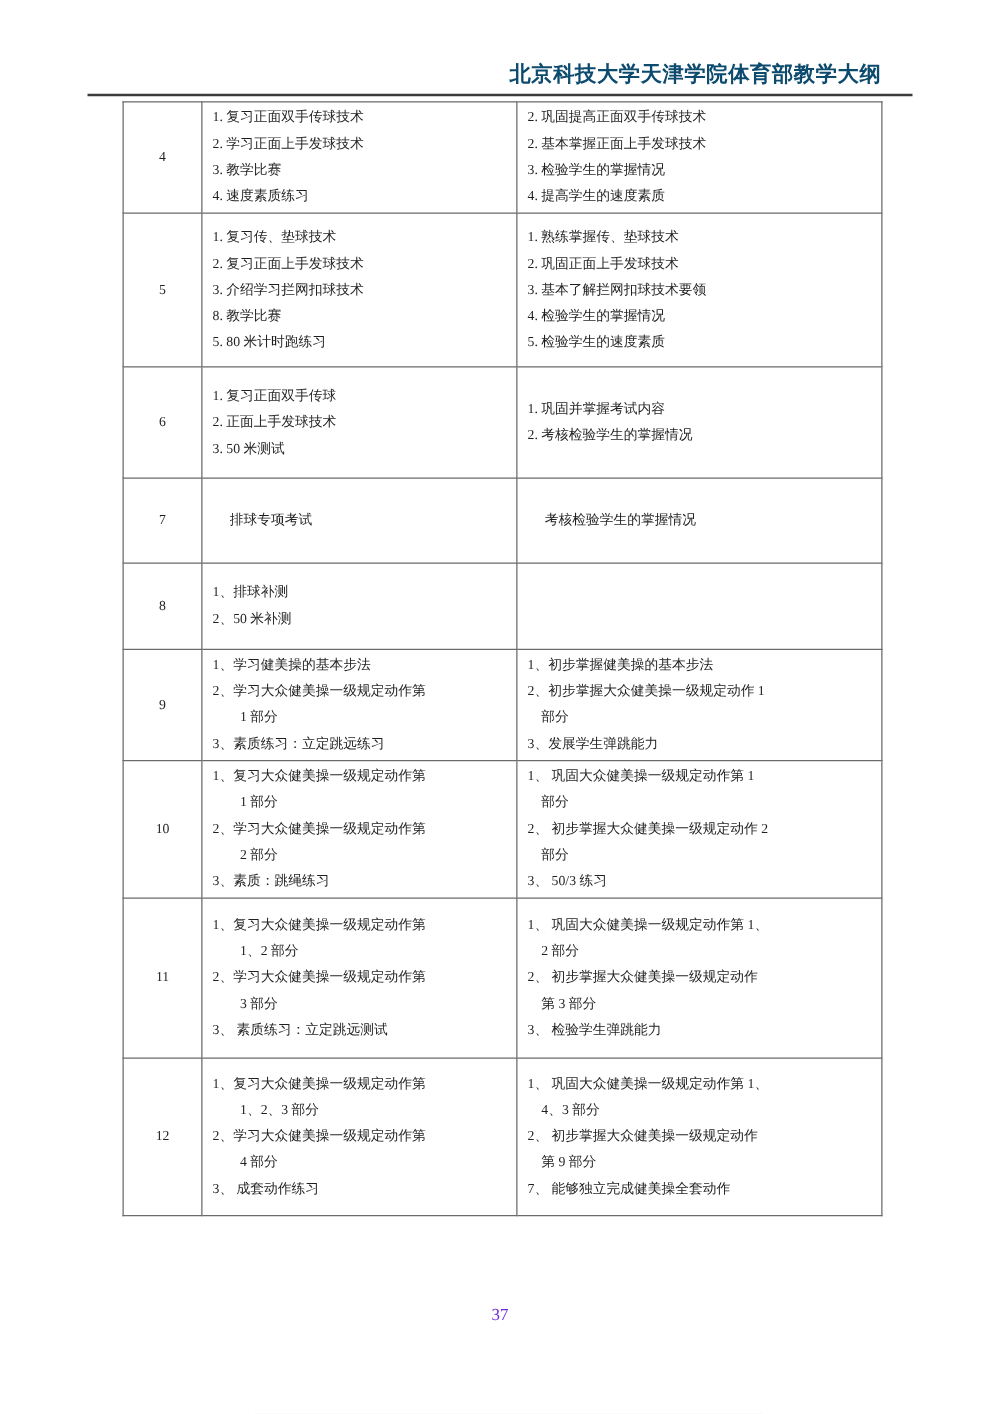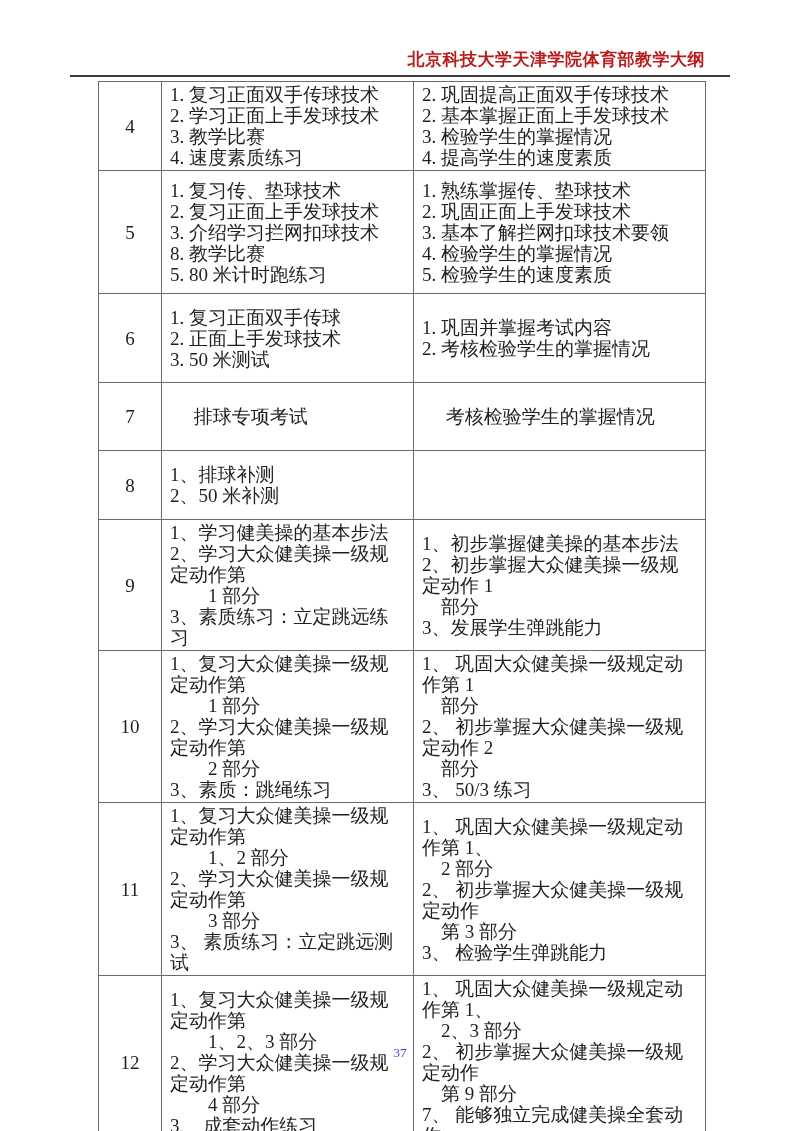--- a/index.html
+++ b/index.html
@@ -17,21 +17,21 @@
   .doc-header {
     position: absolute;
     top: 48px;
     left: 70px;
     width: 635px;
     text-align: right;
   }
   .doc-title {
     font-size: 17px;
     font-weight: bold;
-    color: #b91c1c;
+    color: #0c4a6e;
     letter-spacing: 0.5px;
     white-space: nowrap;
   }
   .header-rule {
     position: absolute;
     top: 75px;
     left: 70px;
     width: 660px;
     height: 2px;
     background: #3c3c3c;
@@ -40,21 +40,21 @@
     position: absolute;
     top: 81px;
     left: 98px;
     width: 607px;
     border-collapse: collapse;
     table-layout: fixed;
   }
   table.syllabus td {
     border: 1px solid #6b6b6b;
     vertical-align: middle;
-    font-size: 19px;
+    font-size: 11px;
     line-height: 21px;
     padding: 2px 8px;
     overflow: hidden;
   }
   td.week {
     text-align: center;
     font-size: 14.5px;
     padding: 2px 2px;
   }
   .cell-line {
@@ -204,21 +204,21 @@
           <td class="week">12</td>
           <td>
             <div class="cell-line">1、复习大众健美操一级规定动作第</div>
             <div class="cell-line">　　1、2、3 部分</div>
             <div class="cell-line">2、学习大众健美操一级规定动作第</div>
             <div class="cell-line">　　4 部分</div>
             <div class="cell-line">3、 成套动作练习</div>
           </td>
           <td>
             <div class="cell-line">1、 巩固大众健美操一级规定动作第 1、</div>
-            <div class="cell-line">　2、3 部分</div>
+            <div class="cell-line">　4、3 部分</div>
             <div class="cell-line">2、 初步掌握大众健美操一级规定动作</div>
             <div class="cell-line">　第 9 部分</div>
             <div class="cell-line">7、 能够独立完成健美操全套动作</div>
           </td>
         </tr>
       </tbody>
   </table>
 
   <div class="footer">
     <span class="page-number">37</span>

